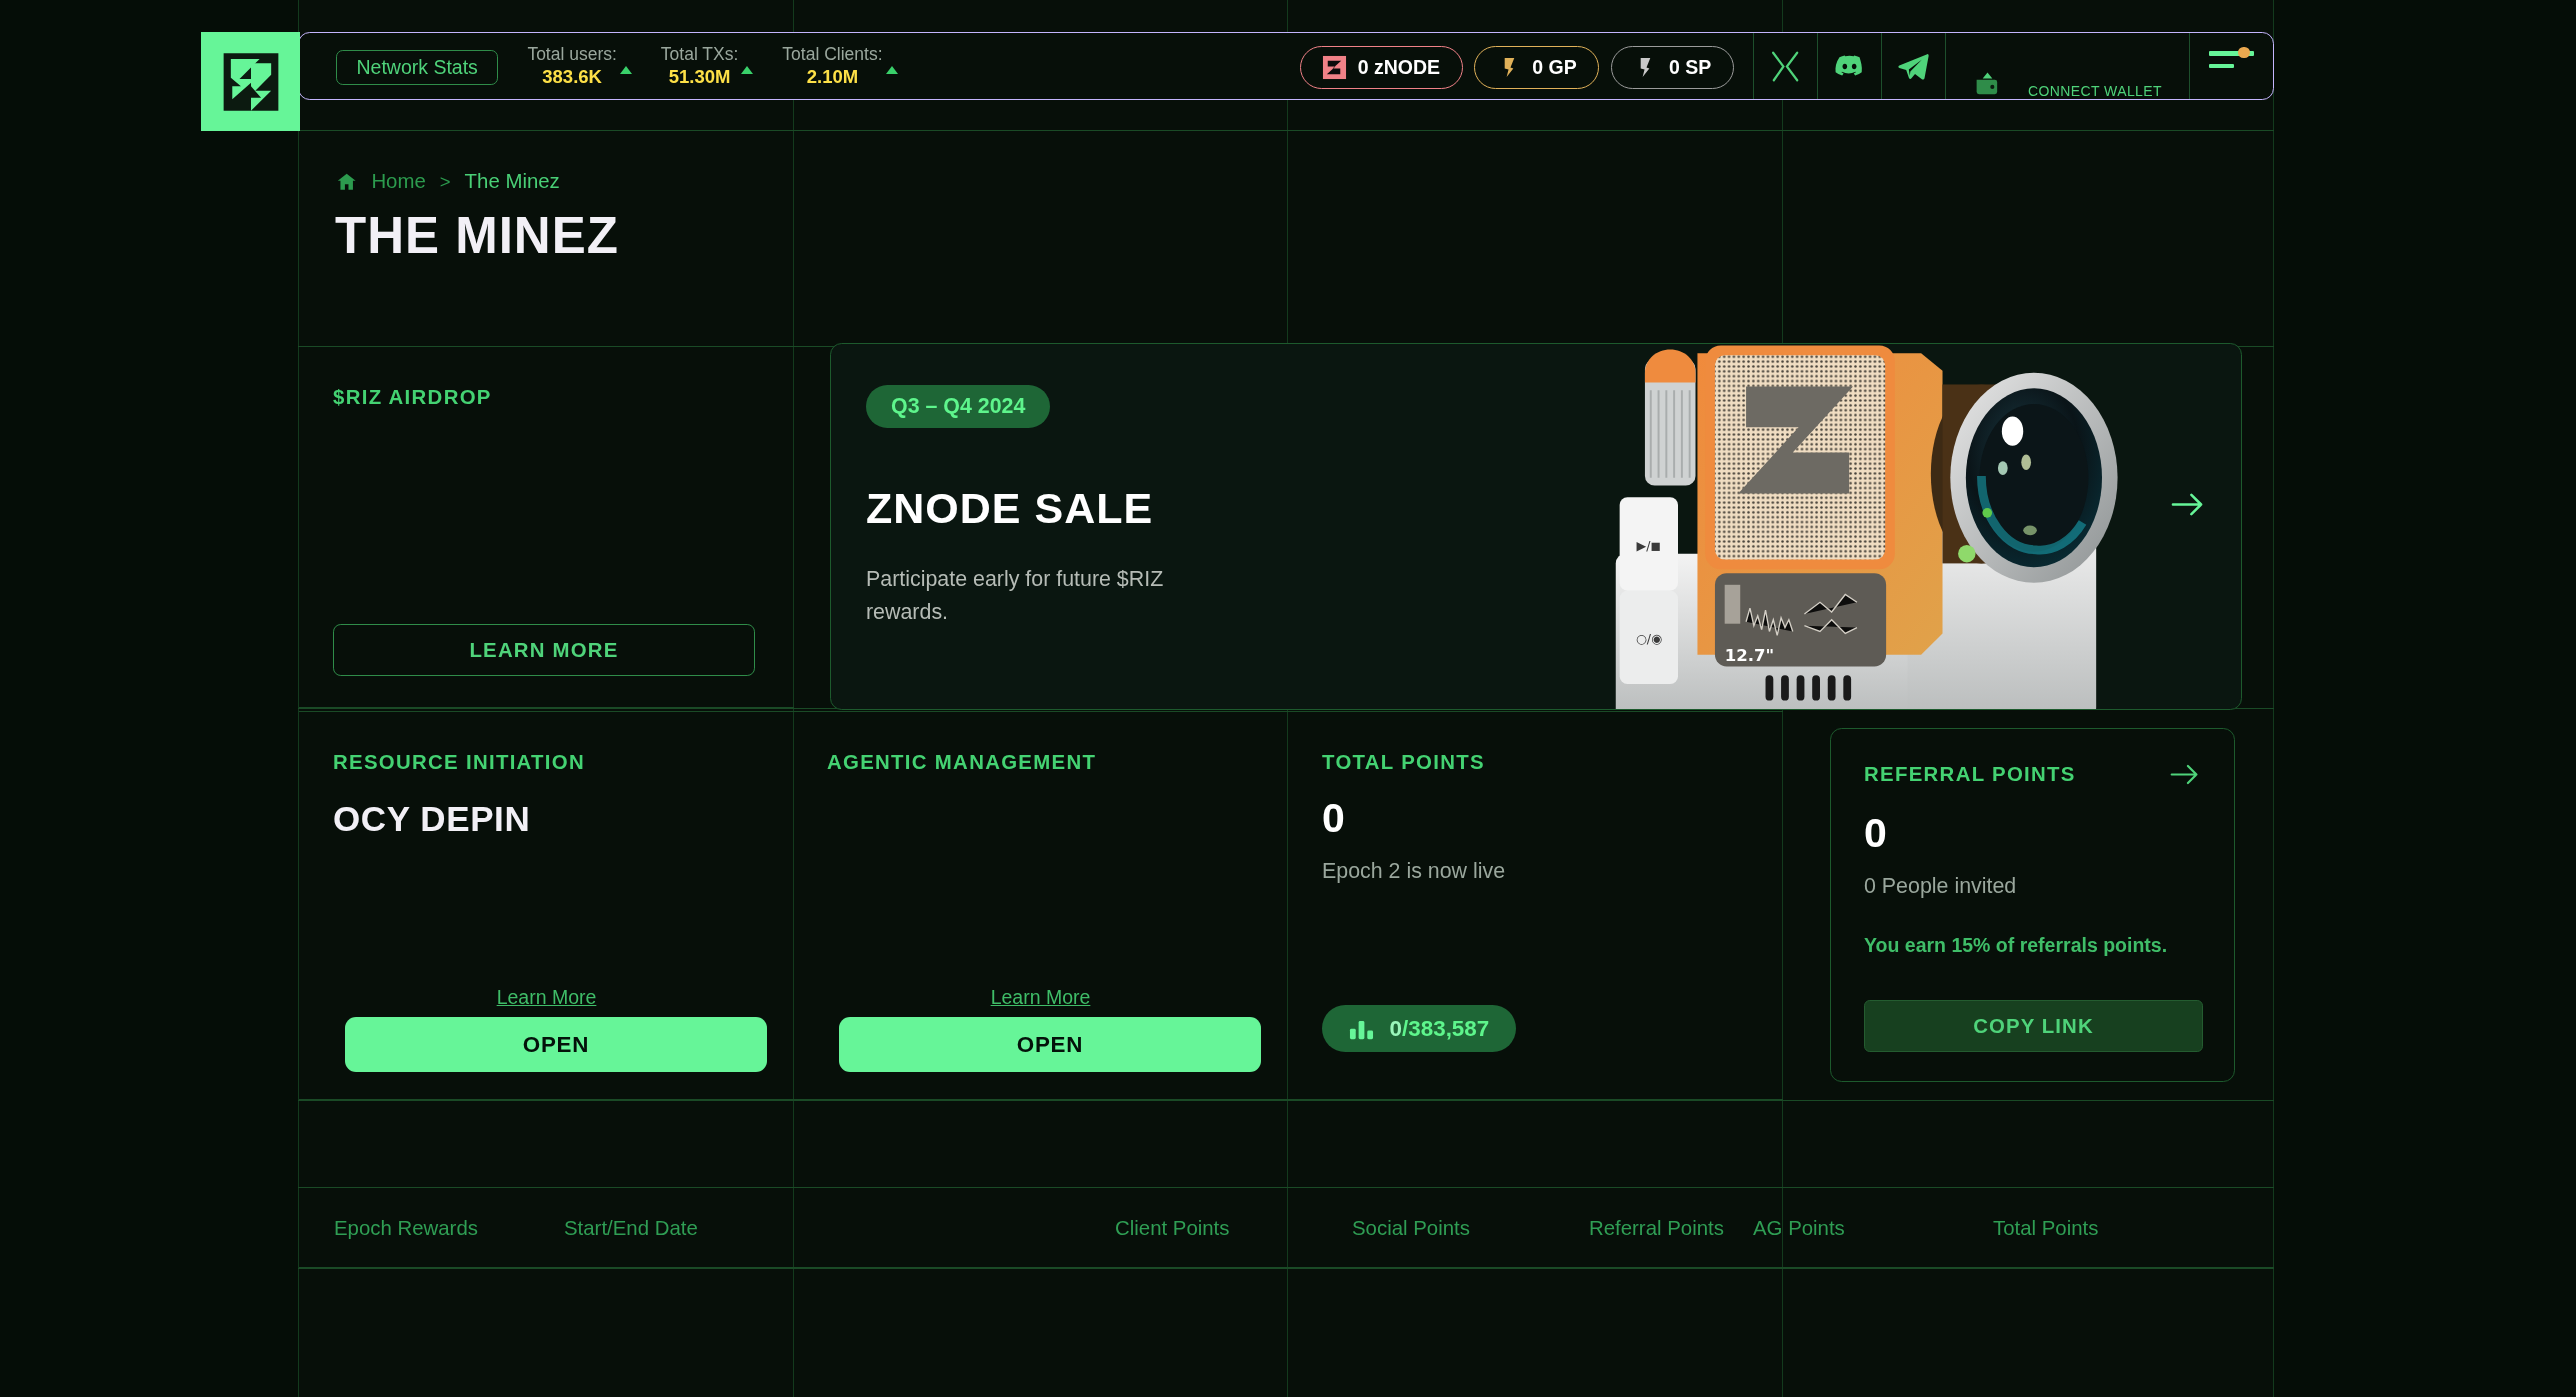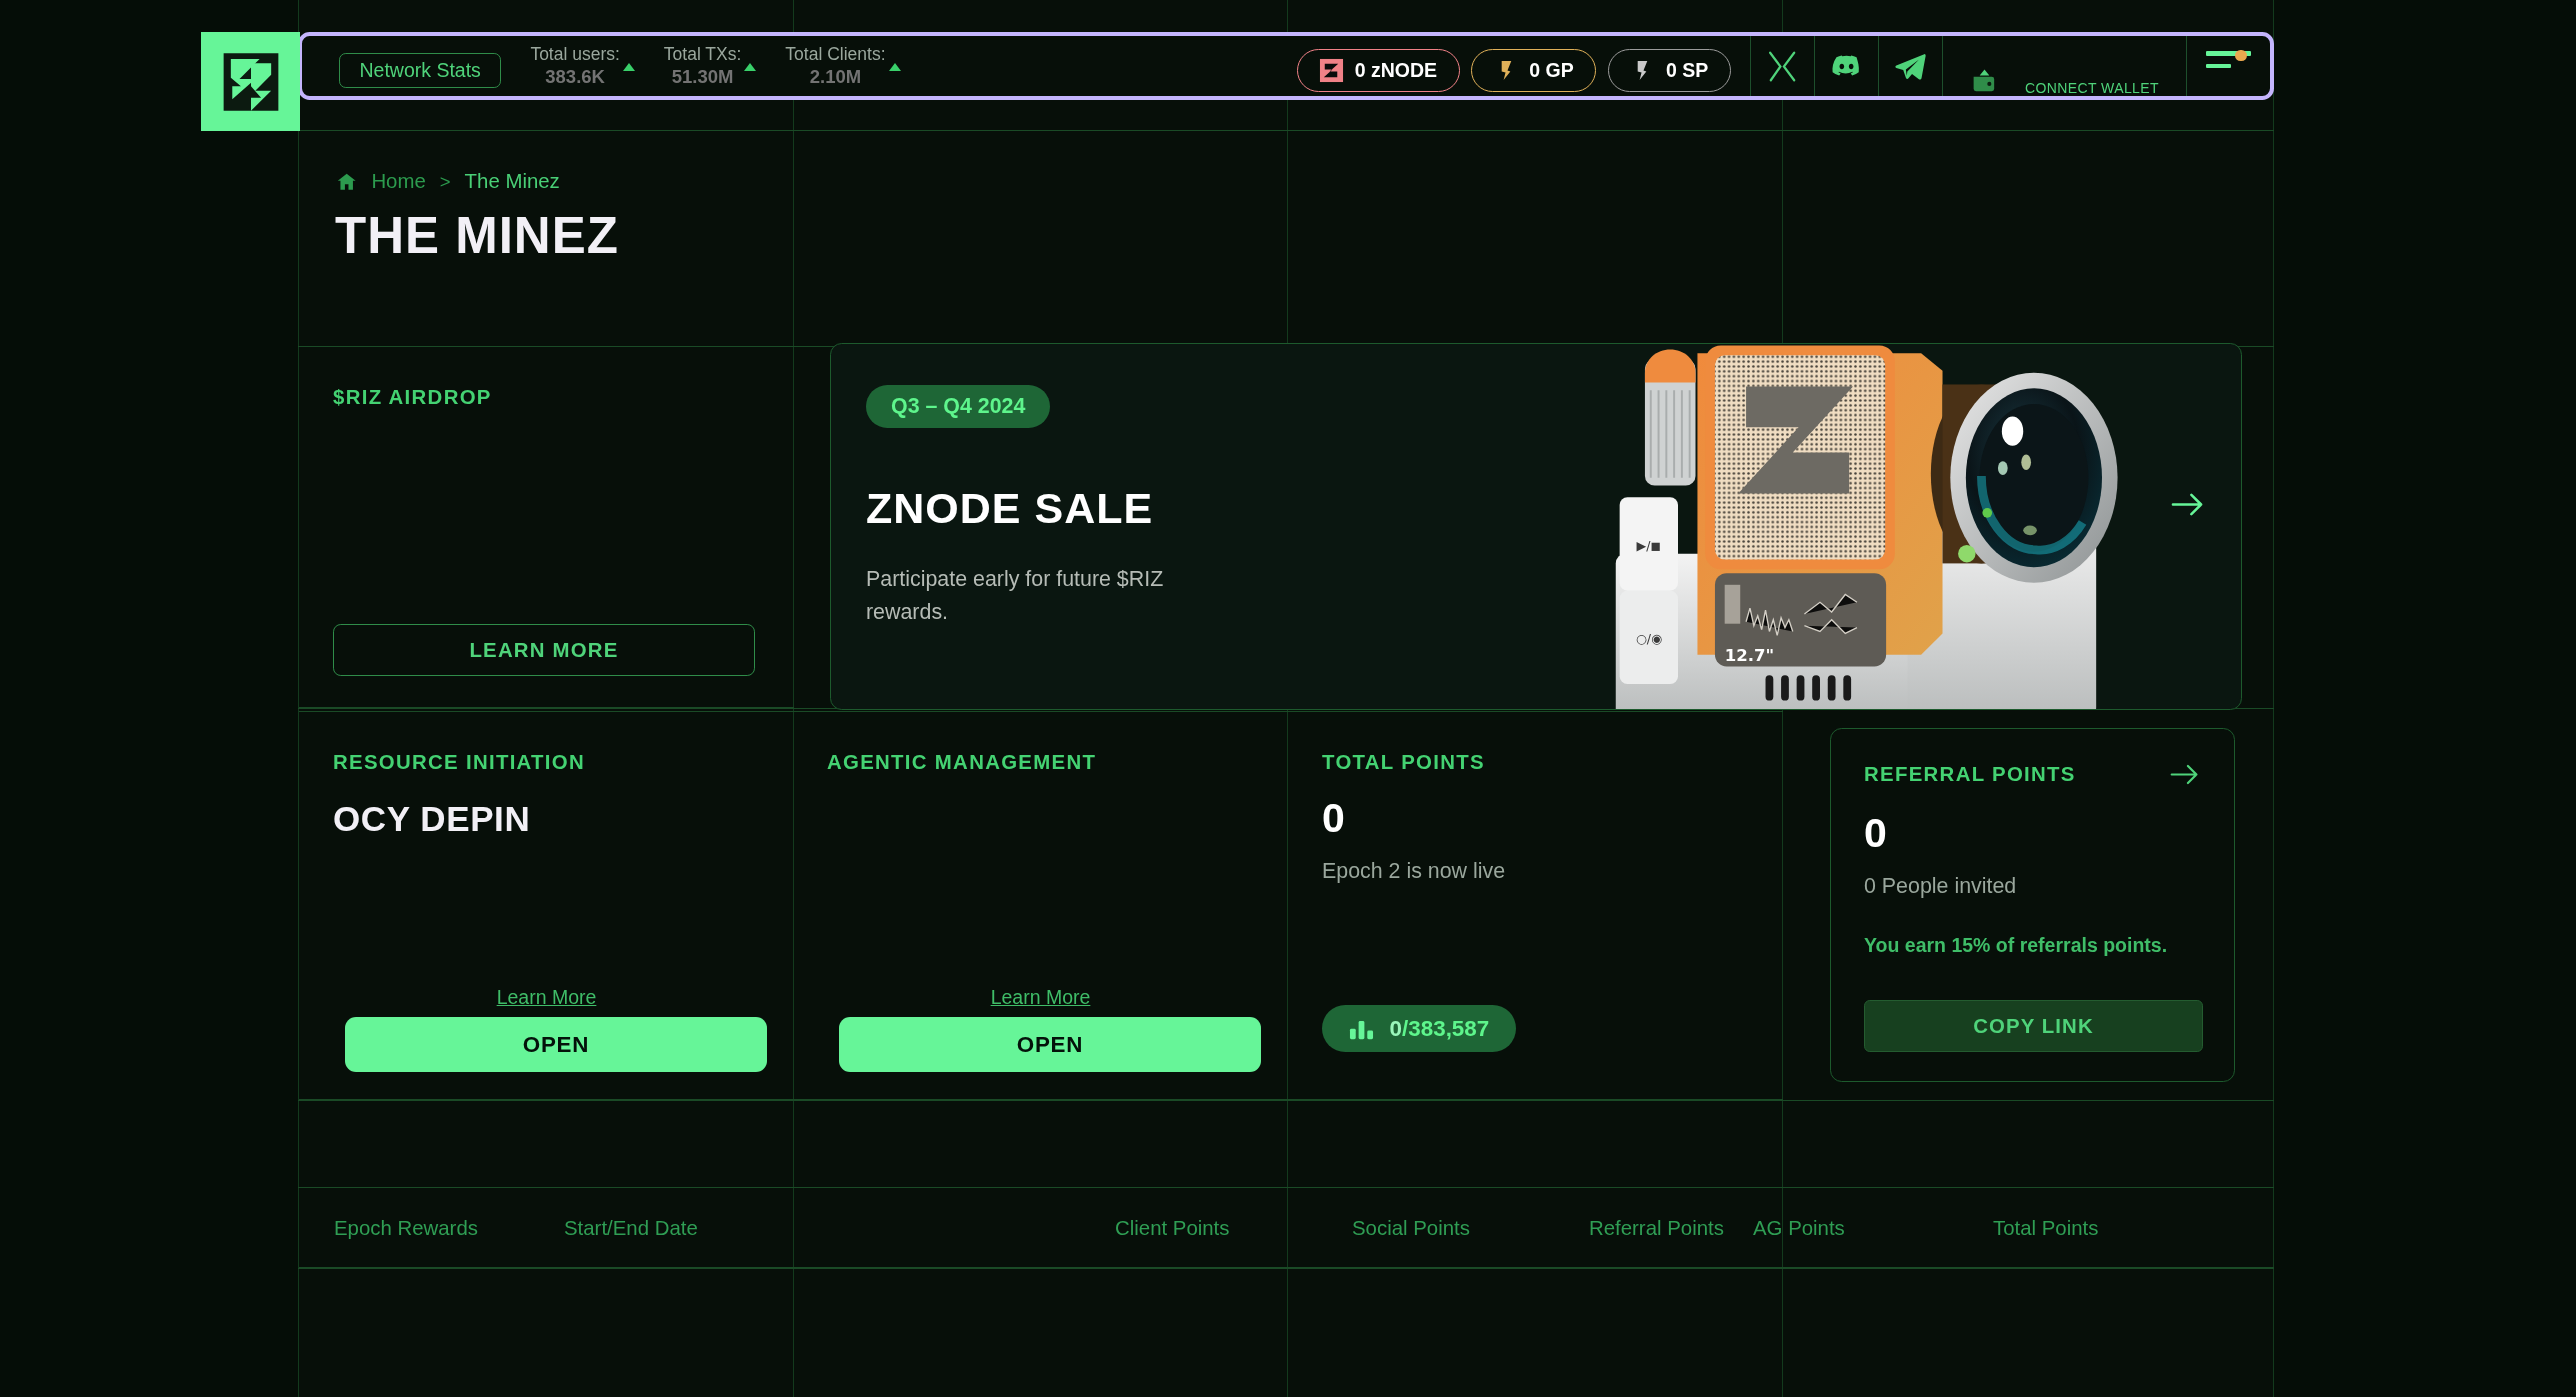--- a/index.html
+++ b/index.html
@@ -15,21 +15,21 @@
   .frame {
     position: absolute; left: 298px; top: 0; width: 1976px; height: 1397px;
     background: #070f09;
   }
   .vline { position:absolute; top:0; bottom:0; width:1px; background:#133a1d; }
   .hline { position:absolute; left:0; right:0; height:1px; background:#1a4a26; }
 
   
   .header {
     position:absolute; left:298px; top:32px; width:1976px; height:68px;
-    border:4px solid #c4b5fd; border-radius:11.7px;
+    border:1px solid #c4b5fd; border-radius:11.7px;
     display:flex; align-items:stretch;
     background:#070f09;
   }
   .logo-box {
     position:absolute; left:201px; top:32px; width:99px; height:99px;
     background:#66f598; display:flex; align-items:center; justify-content:center;
     z-index:5;
   }
   .logo-glyph { width:72px; height:72px; }
 
@@ -38,21 +38,21 @@
     border:1px solid #2f8c49; border-radius:6.8px;
     color:#4fd37a; font-size:19.5px; display:flex; align-items:center;
     background:transparent; cursor:pointer; white-space:nowrap;
   }
   .stat {
     display:flex; align-items:center; gap:3px; margin-left:29px;
     height:100%;
   }
   .stat-txt { display:flex; flex-direction:column; align-items:center; justify-content:center; }
   .stat-lbl { color:#9aa79d; font-size:17.5px; line-height:1.25; white-space:nowrap; }
-  .stat-val { color:#737373; font-size:18.5px; font-weight:600; line-height:1.25; }
+  .stat-val { color:#fde047; font-size:18.5px; font-weight:600; line-height:1.25; }
   .caret-up {
     width:0;height:0;border-left:6.8px solid transparent;border-right:6.8px solid transparent;
     border-bottom:8.8px solid #39d06a; align-self:flex-end; margin-bottom:25px;
   }
 
   .spacer { flex:1; }
 
   .pill {
     display:flex; align-items:center; gap:10.7px;
     height:43px; padding:0 21.4px; margin:12.7px 0 12.7px 11.7px;

